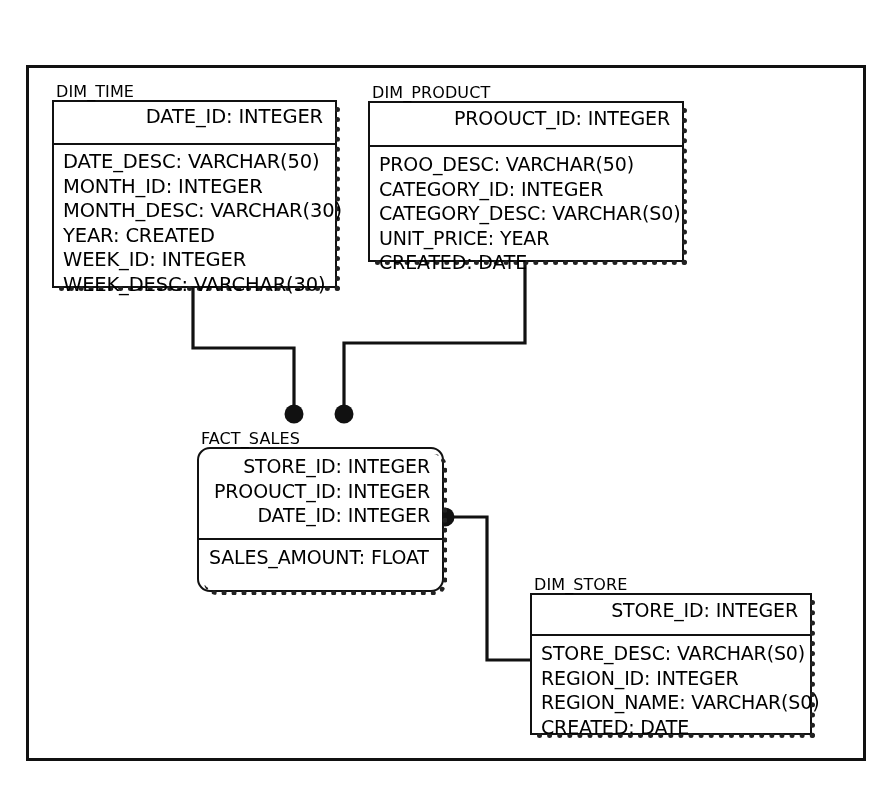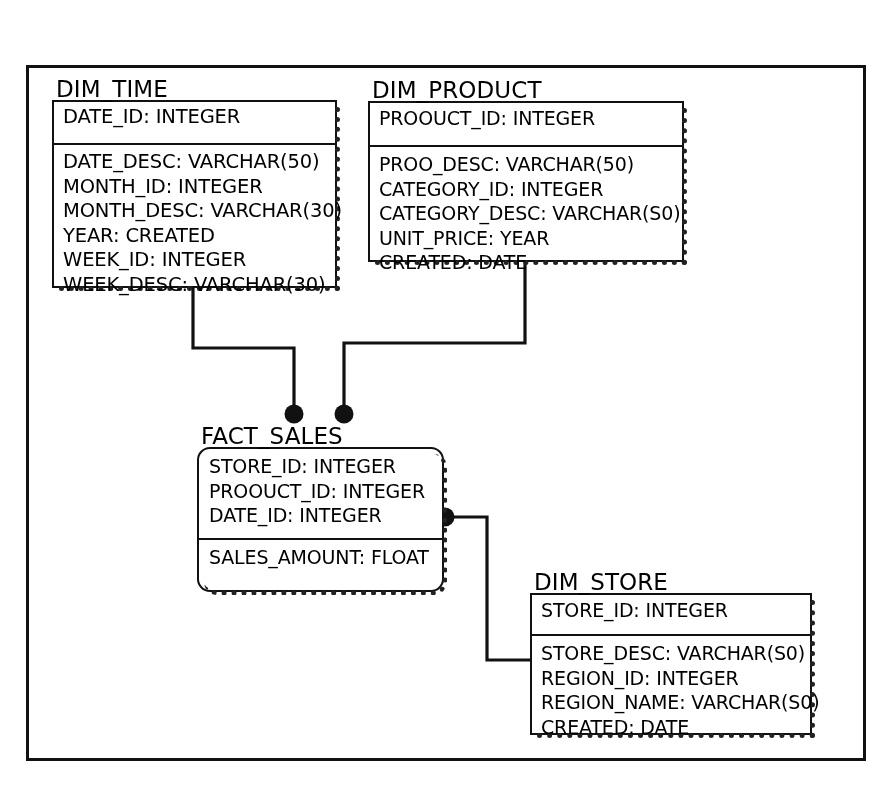--- a/index.html
+++ b/index.html
@@ -62,28 +62,29 @@
   }
   .entity.rounded {
     border-radius: 13px;
   }
   .entity-title {
     position: absolute;
     left: 2px;
     bottom: 100%;
     margin-bottom: 1px;
     white-space: nowrap;
-    font-size: 23px;
+    font-size: 16px;
     color: #000000;
     letter-spacing: 0.1px;
     line-height: 1.05;
   }
   .key-section {
     border-bottom: 2.5px solid #111111;
-    padding: 3px 0 4px 0;
+    padding: 3px 12px 4px 0;
+    text-align: right;
   }
   .attr-section {
     padding: 5px 0 5px 0;
   }
   .entity.rounded .key-section {
     padding-top: 5px;
   }
   .field {
     font-size: 19.5px;
     line-height: 24.6px;

